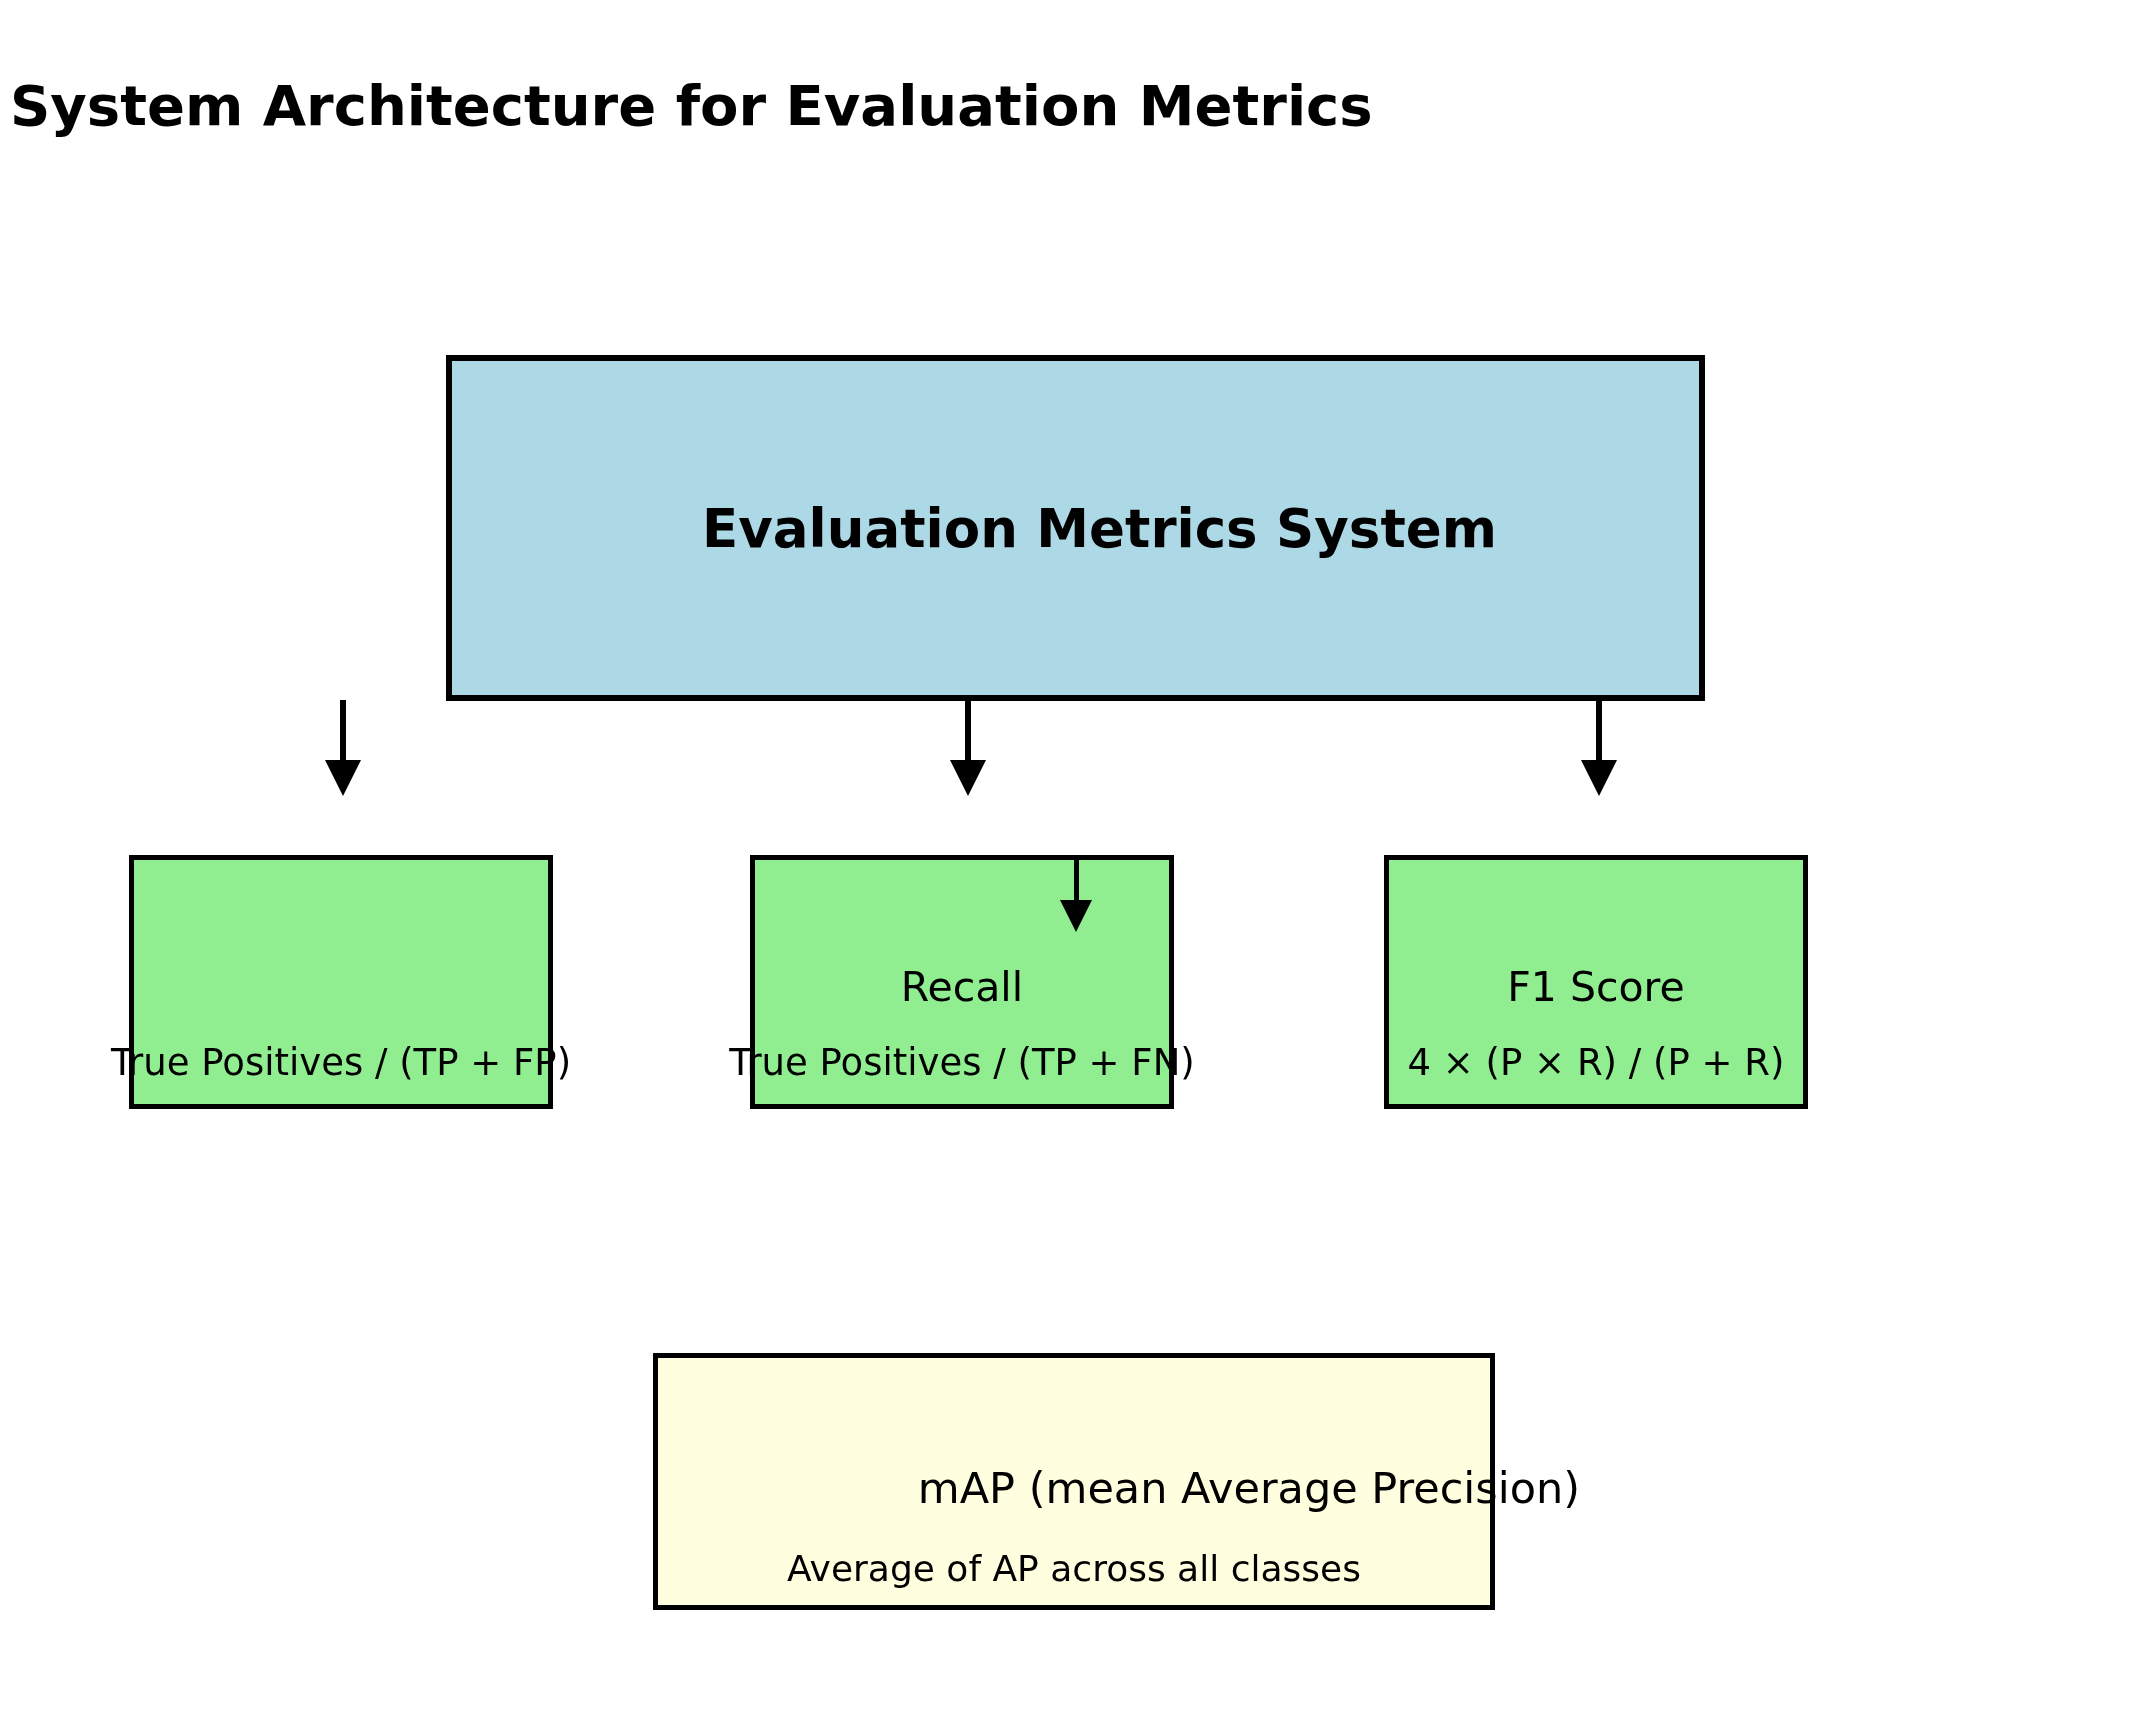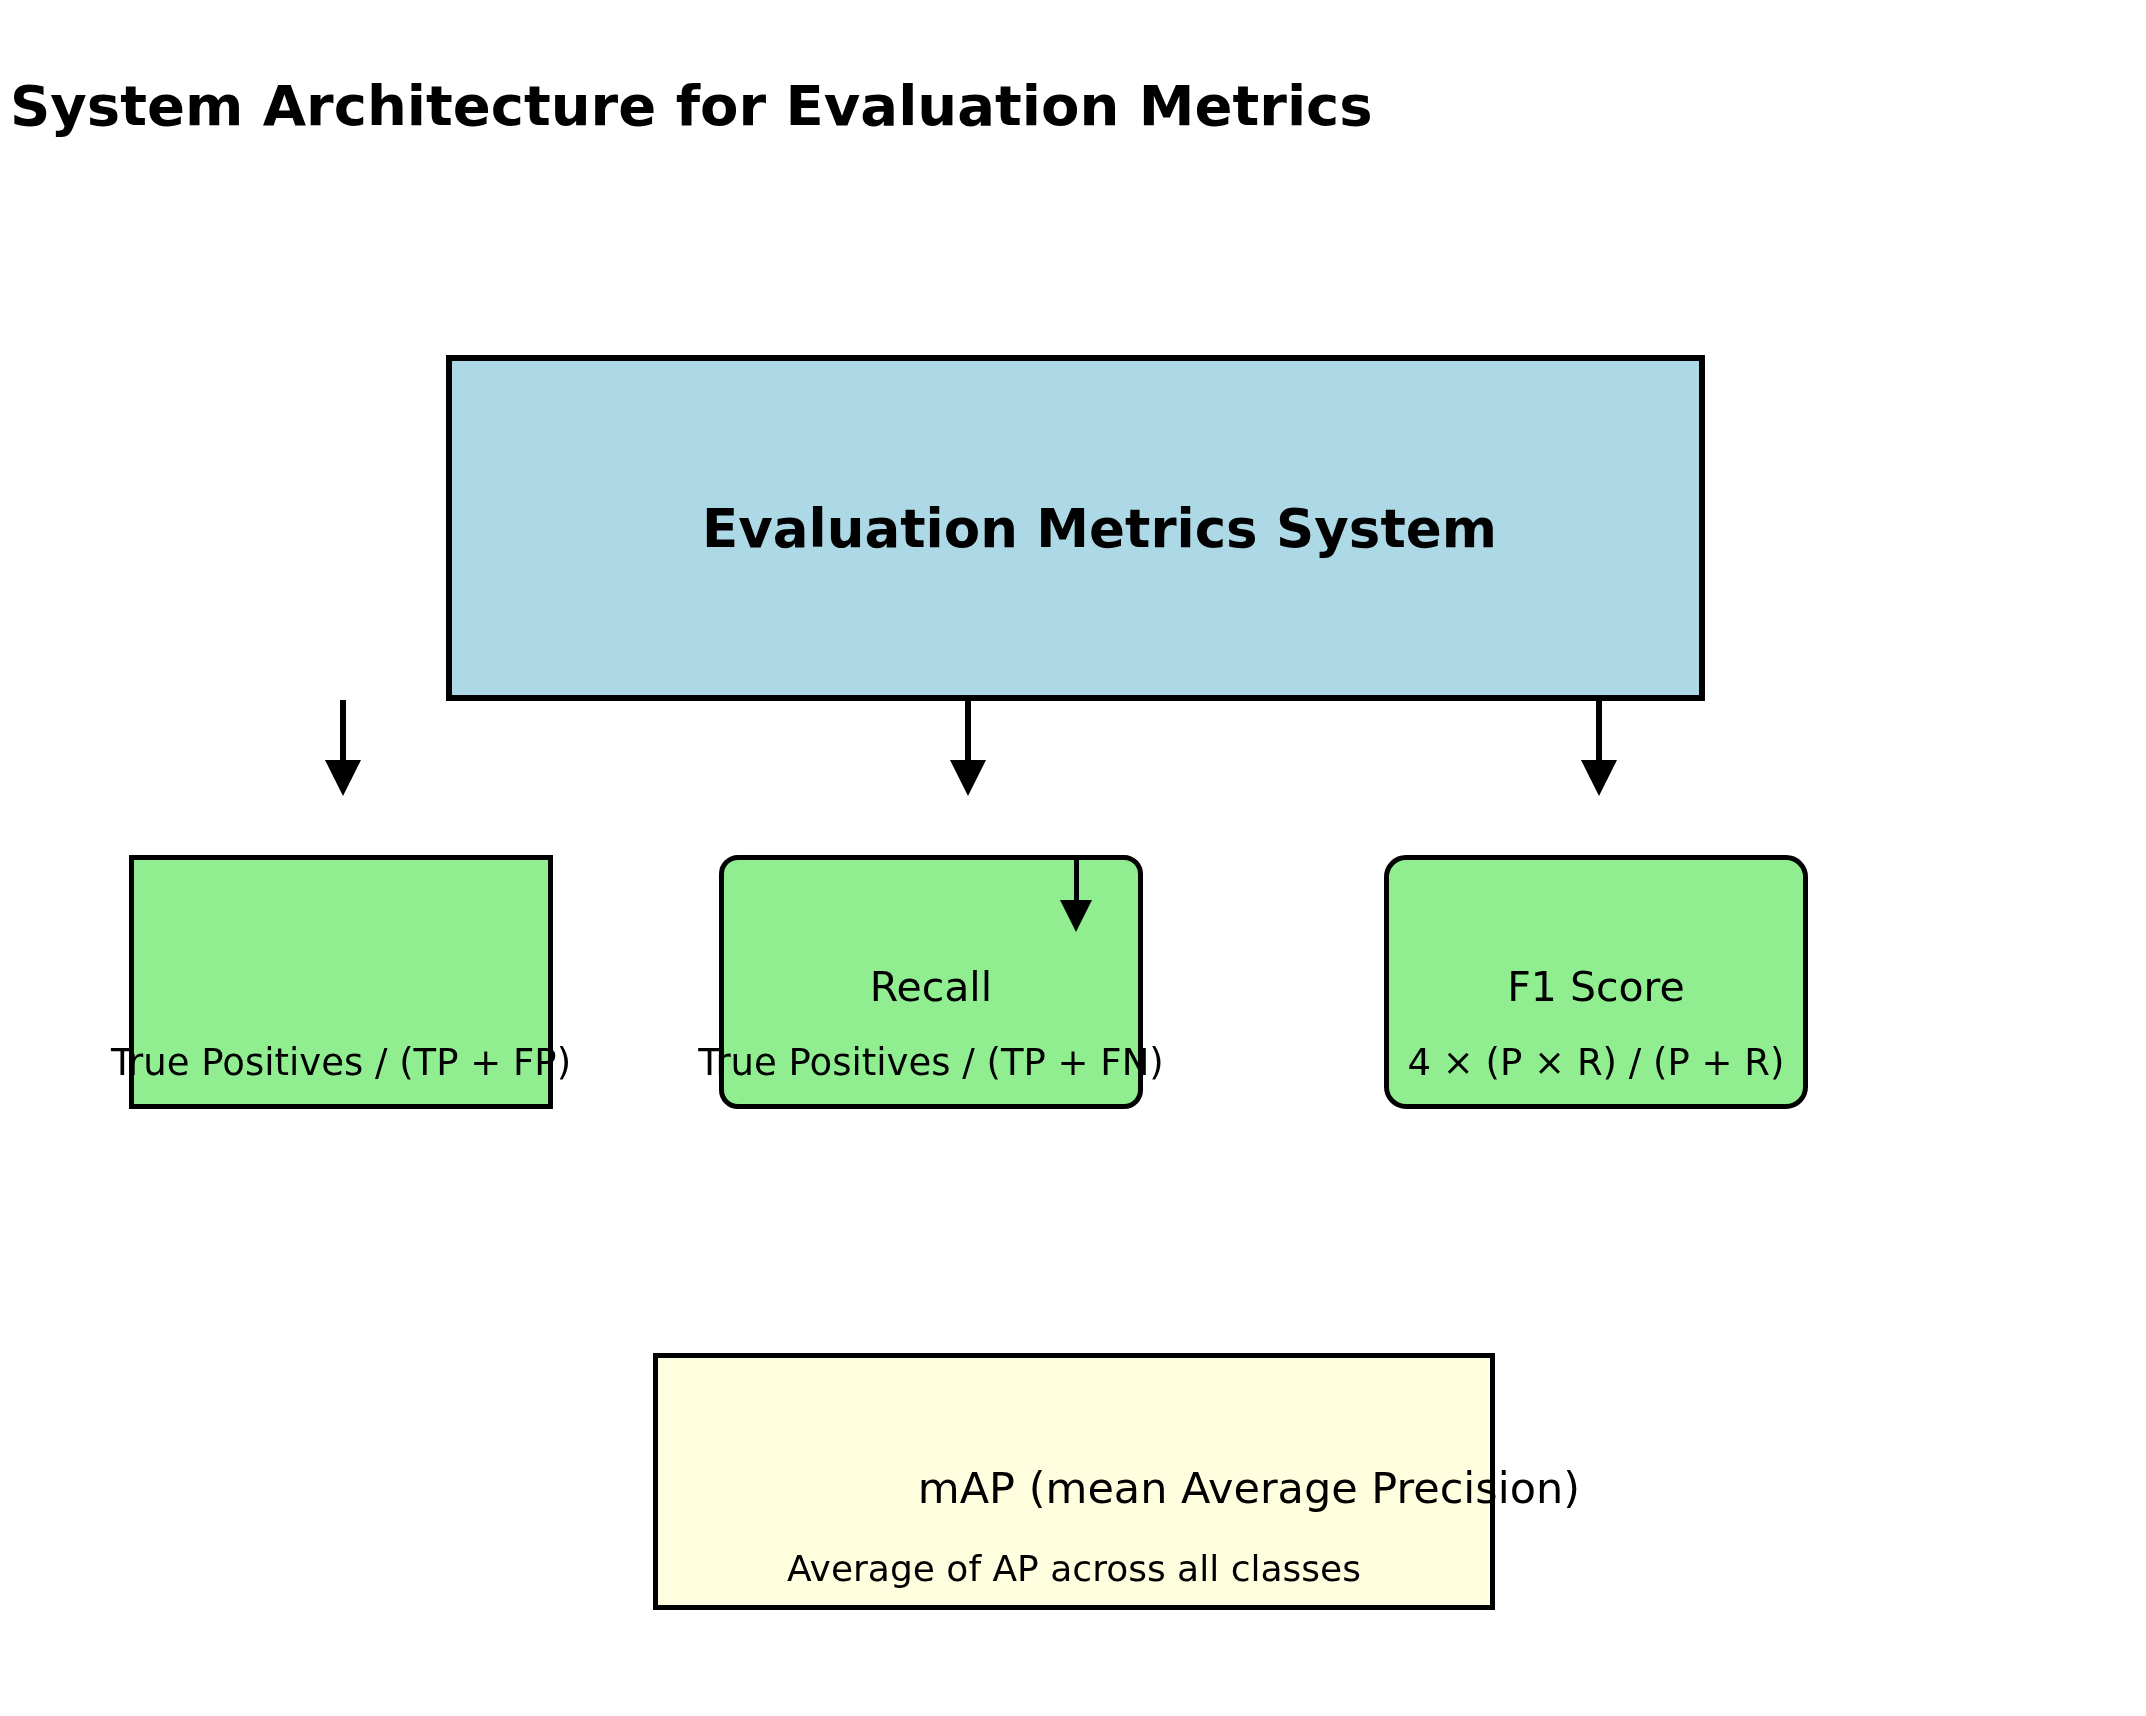--- a/index.html
+++ b/index.html
@@ -59,22 +59,22 @@
 
   
   .gnode {
     top: 855px;
     width: 424px;
     height: 254px;
     border: 5.4px solid #000000;
     background: #90ee90;
   }
   .node-precision { left: 129px; }
-  .node-recall    { left: 719px; border-radius: 19px; }
-  .node-f1        { left: 1384px; border-radius: 22px; }
+  .node-recall    { left: 750px; }
+  .node-f1        { left: 1384px; }
   .g-label {
     position: absolute;
     top: 102px;
     left: -135px;
     right: -135px;
     text-align: center;
     font-size: 41px;
     line-height: 50px;
     white-space: nowrap;
   }

